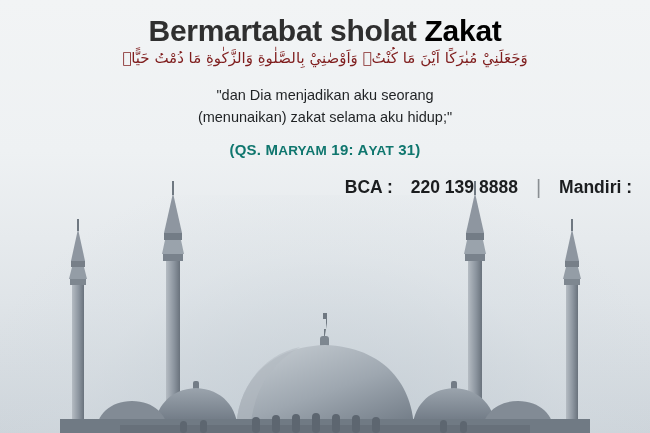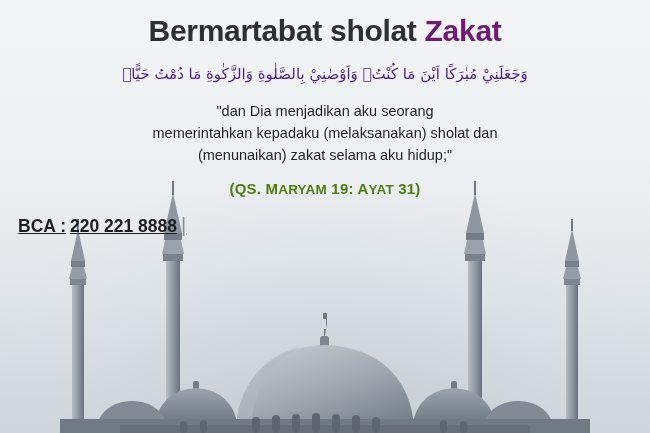--- a/index.html
+++ b/index.html
@@ -56,63 +56,61 @@
 
   .headline {
     margin: 6px 0 0 0;
     font-size: 30px;
     font-weight: bold;
     color: #2f2f2f;
     letter-spacing: -0.3px;
     line-height: 1.1;
   }
   .headline .accent {
-    color: #701a75;
+    color: #000000;
   }
 
   .arabic {
-    margin-top: 16px;
     font-family: "DejaVu Sans", sans-serif;
     direction: rtl;
     unicode-bidi: bidi-override;
     font-size: 15px;
-    color: #4c1d95;
+    color: #7f1d1d;
     line-height: 1.5;
     white-space: nowrap;
   }
 
   .translation {
     margin-top: 14px;
     font-size: 14.5px;
     color: #1f2224;
     line-height: 1.55;
   }
   .translation div { white-space: nowrap; }
 
   .reference {
     margin-top: 13px;
     font-size: 15px;
     font-weight: bold;
-    color: #4d7c0f;
+    color: #0f766e;
     letter-spacing: 0.2px;
   }
   .reference .smallcaps {
     font-size: 13.5px;
   }
 
   .accounts {
     margin-top: 19px;
     font-size: 17.5px;
     font-weight: bold;
     color: #1b1d1f;
     display: flex;
-    justify-content: flex-start;
+    justify-content: flex-end;
     align-items: center;
-    gap: 4px;
-    text-decoration: underline;
+    gap: 18px;
   }
   .accounts .divider {
     color: #8a8f93;
     font-weight: normal;
     font-size: 20px;
     line-height: 1;
     transform: translateY(-1px);
   }
 </style>
 </head>
@@ -228,28 +226,28 @@
 
     <h1 class="headline">
       <span>Bermartabat sholat</span>
       <span class="accent">Zakat</span>
     </h1>
 
     <div class="arabic">وَجَعَلَنِيْ مُبٰرَكًا اَيْنَ مَا كُنْتُۖ وَاَوْصٰنِيْ بِالصَّلٰوةِ وَالزَّكٰوةِ مَا دُمْتُ حَيًّاۖ</div>
 
     <div class="translation">
       <div>"dan Dia menjadikan aku seorang</div>
-      <div>memerintahkan kepadaku (melaksanakan) sholat dan</div>
       <div>(menunaikan) zakat selama aku hidup;"</div>
     </div>
 
     <div class="reference">
       <span>(QS. M</span><span class="smallcaps">ARYAM</span><span> 19: A</span><span class="smallcaps">YAT</span><span> 31)</span>
     </div>
 
     <div class="accounts">
       <span>BCA :</span>
-      <span>220 221 8888</span>
+      <span>220 139 8888</span>
       <span class="divider">|</span>
+      <span>Mandiri :</span>
     </div>
 
   </div>
 </div>
 
 </body></html>

